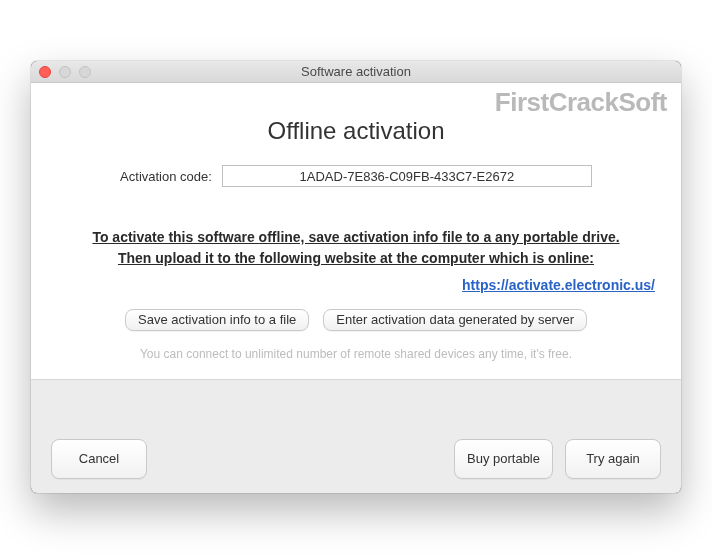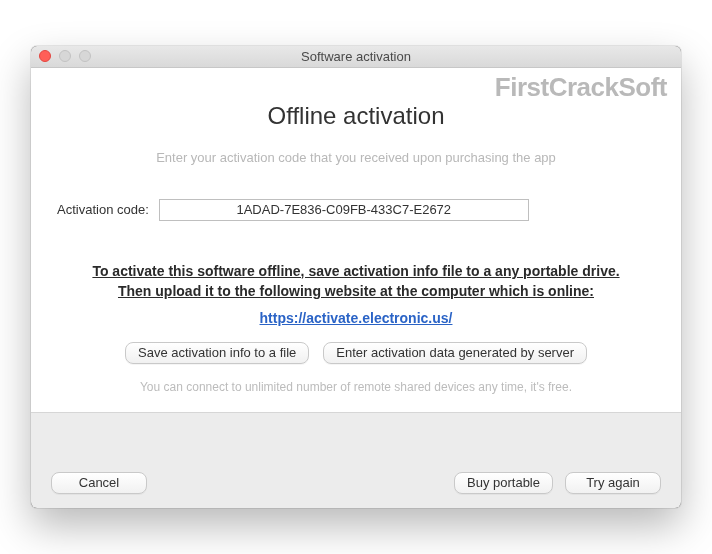--- a/index.html
+++ b/index.html
@@ -76,21 +76,21 @@
     }
     .subheading {
       text-align: center;
       font-size: 13px;
       color: #b8b8b8;
       margin-bottom: 34px;
     }
     .code-row {
       display: flex;
       align-items: center;
-      justify-content: flex-start;
+      justify-content: center;
       gap: 10px;
       margin-bottom: 40px;
     }
     .code-label {
       font-size: 13px;
       color: #333;
     }
     .code-input {
       width: 370px;
       height: 22px;
@@ -106,21 +106,21 @@
       text-align: center;
       font-size: 14px;
       font-weight: 600;
       color: #2a2a2a;
       line-height: 1.45;
       padding: 0 26px;
       margin-bottom: 8px;
       text-decoration: underline;
     }
     .link-row {
-      text-align: center;
+      text-align: right;
       margin-bottom: 15px;
     }
     .link {
       color: #2a63c6;
       text-decoration: underline;
       font-size: 14px;
       font-weight: 600;
       cursor: pointer;
     }
     .action-row {
@@ -148,41 +148,40 @@
       color: #bcbcbc;
     }
     .footer {
       background: #ececec;
       border-top: 1px solid #d6d6d6;
       padding: 14px 20px;
       display: flex;
       align-items: center;
     }
     .footer .spacer { flex: 1; }
-    .footer .mac-btn { min-width: 96px; height: 22px; margin-top: 45px; }
+    .footer .mac-btn { min-width: 96px; height: 40px; margin-top: 45px; }
     .footer .right-group { display: flex; gap: 12px; }
   </style>
 </head>
 <body>
 
 <div class="window">
   <div class="titlebar">
     <div class="traffic">
       <div class="dot red"></div>
       <div class="dot gray1"></div>
       <div class="dot gray2"></div>
     </div>
     <div class="title">Software activation</div>
   </div>
 
   <div class="content">
     <div class="watermark">FirstCrackSoft</div>
 
     <h1 class="main-heading">Offline activation</h1>
-    <div class="subheading">Enter your activation code that you received upon purchasing the app</div>
 
     <div class="code-row">
       <span class="code-label">Activation code:</span>
       <input class="code-input" type="text" value="1ADAD-7E836-C09FB-433C7-E2672" style="">
     </div>
 
     <div class="instructions">To activate this software offline, save activation info file to a any portable drive. Then upload it to the following website at the computer which is online:</div>
     <div class="link-row">
       <a class="link">https://activate.electronic.us/</a>
     </div>

